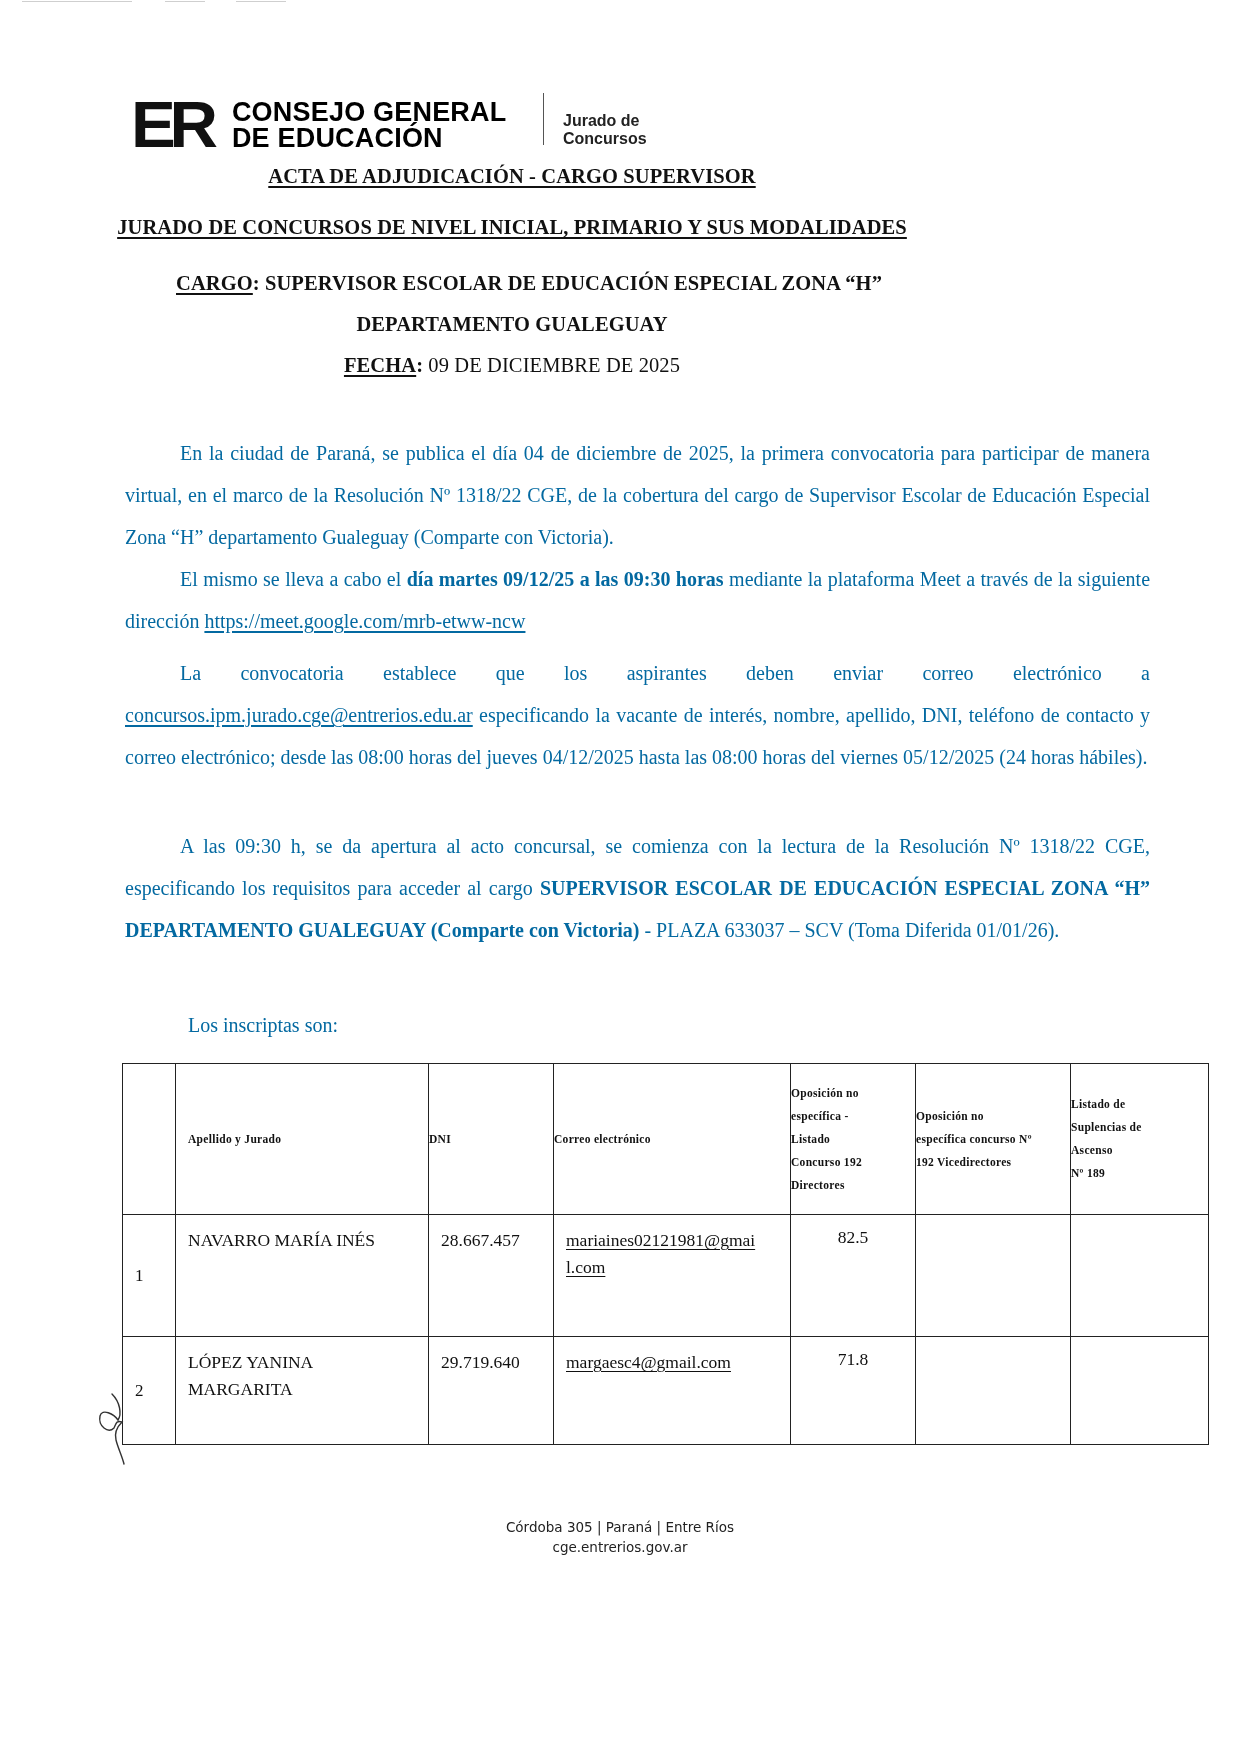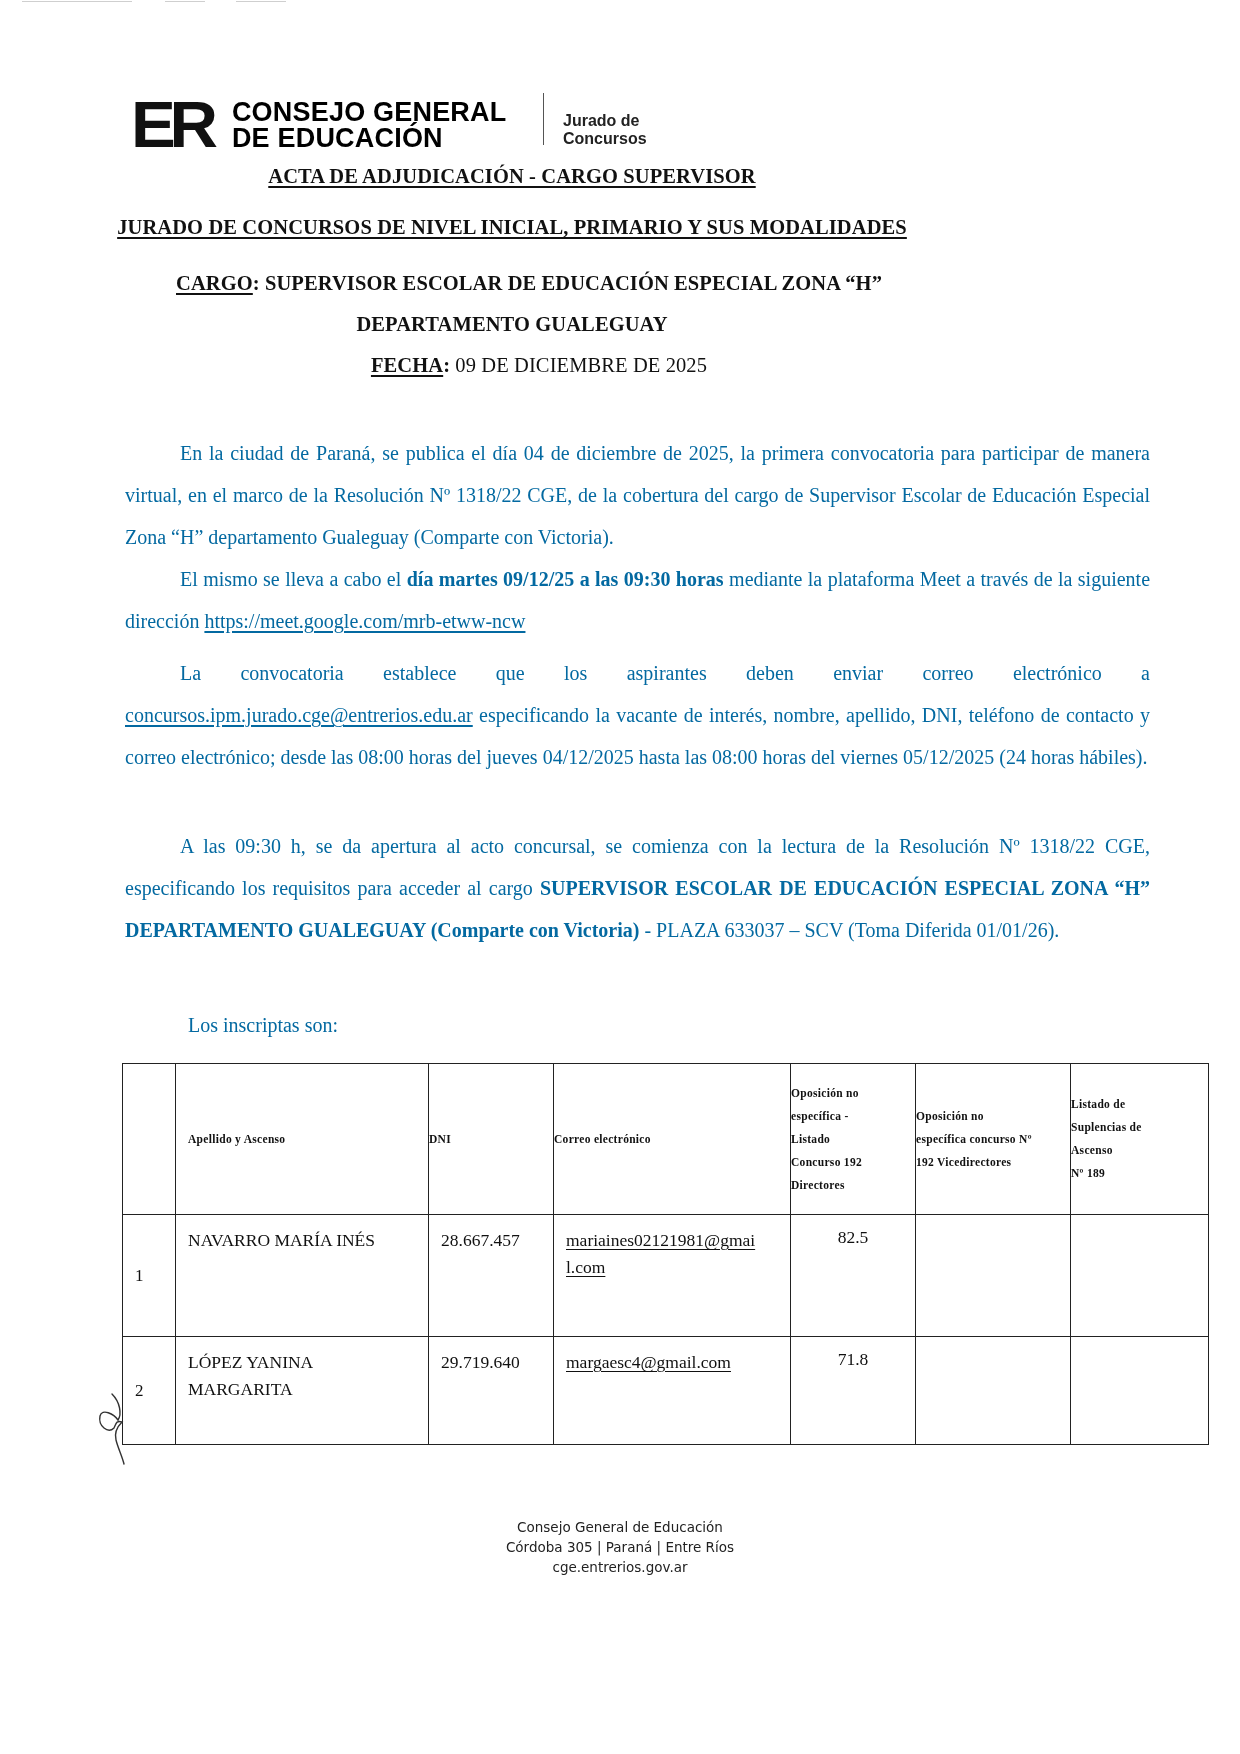--- a/index.html
+++ b/index.html
@@ -64,21 +64,21 @@
 </div>
 <div class="title-line" style="top:216px;">
   <span class="u">JURADO DE CONCURSOS DE NIVEL INICIAL, PRIMARIO Y SUS MODALIDADES</span>
 </div>
 <div class="title-line" style="top:272px;padding-left:17px;">
   <span class="u">CARGO</span><span>: SUPERVISOR ESCOLAR DE EDUCACIÓN ESPECIAL ZONA “H”</span>
 </div>
 <div class="title-line" style="top:313px;">
   <span>DEPARTAMENTO GUALEGUAY</span>
 </div>
-<div class="title-line" style="top:354px;padding-left:27px;">
+<div class="title-line" style="top:354px;">
   <span class="u">FECHA</span><span>:</span><span class="nb"> 09 DE DICIEMBRE DE 2025</span>
 </div>
 
 <div class="para" style="top:432px;">
   <span class="indent"></span><span>En la ciudad de Paraná, se publica el día 04 de diciembre de 2025, la primera convocatoria para participar de manera virtual, en el marco de la Resolución Nº 1318/22 CGE, de la cobertura del cargo de Supervisor Escolar de Educación Especial Zona “H” departamento Gualeguay (Comparte con Victoria).</span>
 </div>
 
 <div class="para" style="top:558px;">
   <span class="indent"></span><span>El mismo se lleva a cabo el </span><b>día martes 09/12/25 a las 09:30 horas</b><span> mediante la plataforma Meet a través de la siguiente dirección </span><span class="link">https://meet.google.com/mrb-etww-ncw</span>
 </div>
@@ -101,21 +101,21 @@
       <col style="width:253px">
       <col style="width:125px">
       <col style="width:237px">
       <col style="width:125px">
       <col style="width:155px">
       <col style="width:138px">
   </colgroup>
   <tbody>
       <tr class="hdr">
     <td></td>
-    <td class="left">Apellido y Ascenso</td>
+    <td class="left">Apellido y Jurado</td>
     <td>DNI</td>
     <td>Correo electrónico</td>
     <td>
       <div>Oposición no</div>
       <div>específica -</div>
       <div>Listado</div>
       <div>Concurso 192</div>
       <div>Directores</div>
     </td>
     <td>
@@ -171,16 +171,15 @@
     <td></td>
   </tr>
 </tbody>
   </table>
 
 <svg class="signature" width="50" height="80" viewBox="0 0 50 80">
   <path d="M20 2 C28 10 30 22 26 28 C22 22 10 16 8 24 C6 34 16 42 22 36 C24 32 24 28 30 30 C26 34 22 40 24 48 C26 56 30 64 32 72" fill="none" stroke="#333" stroke-width="1.4" stroke-linecap="round"></path>
 </svg>
 
 <div class="footer">
-  <div>Consejo General de Educación</div>
   <div>Córdoba 305 | Paraná | Entre Ríos</div>
   <div>cge.entrerios.gov.ar</div>
 </div>
 
 </body></html>

